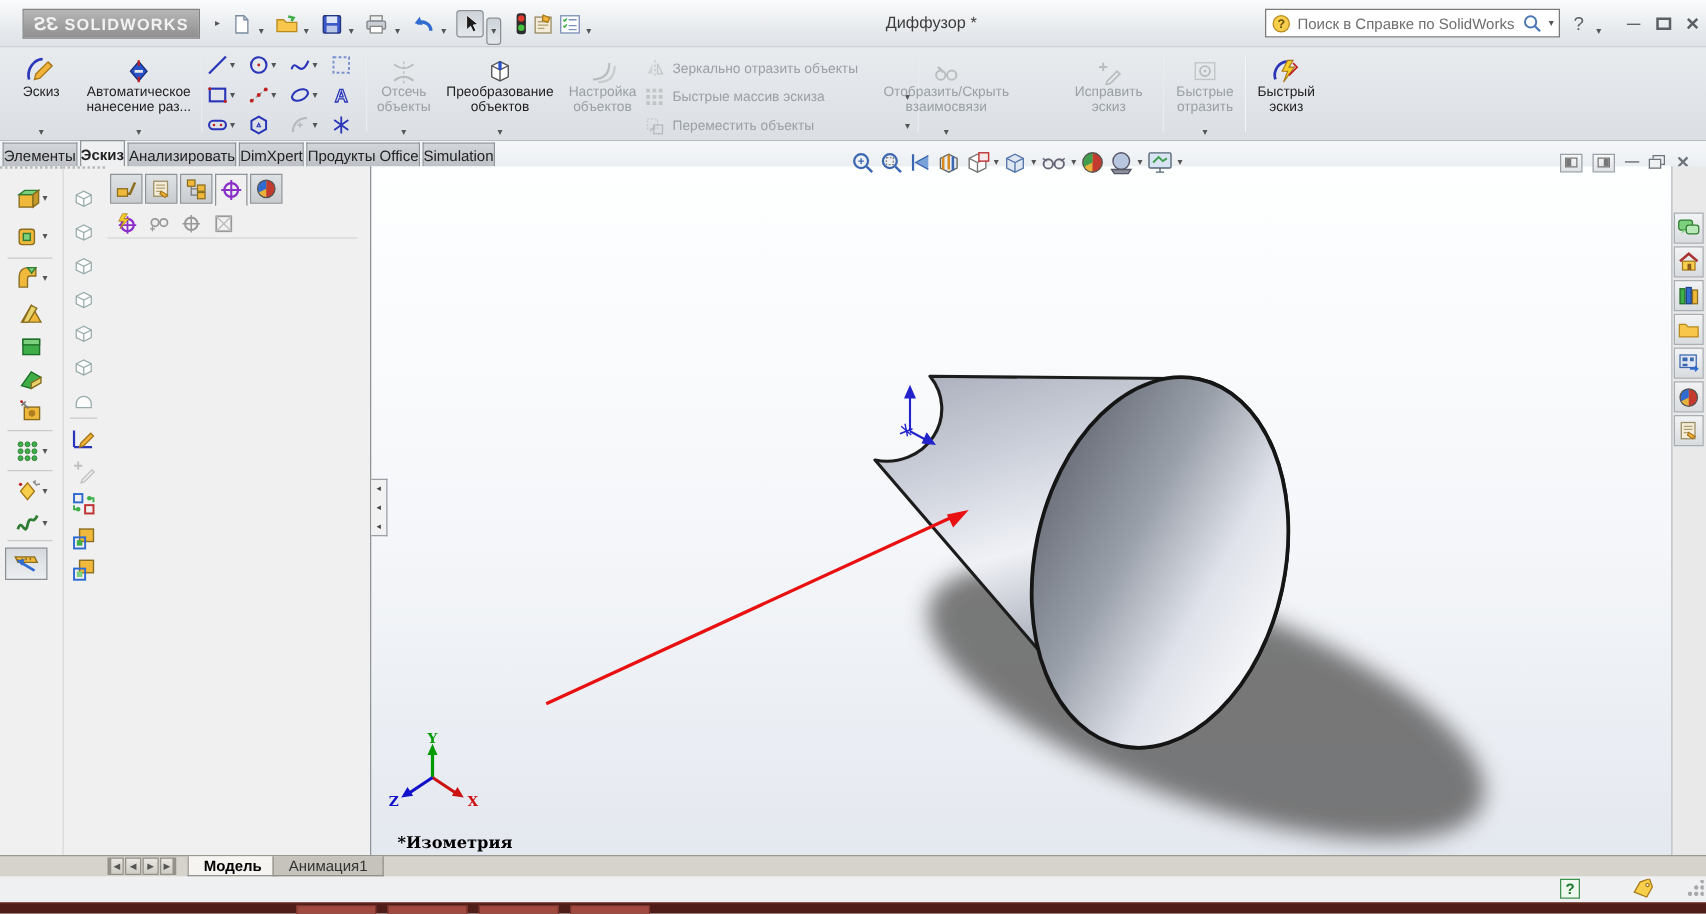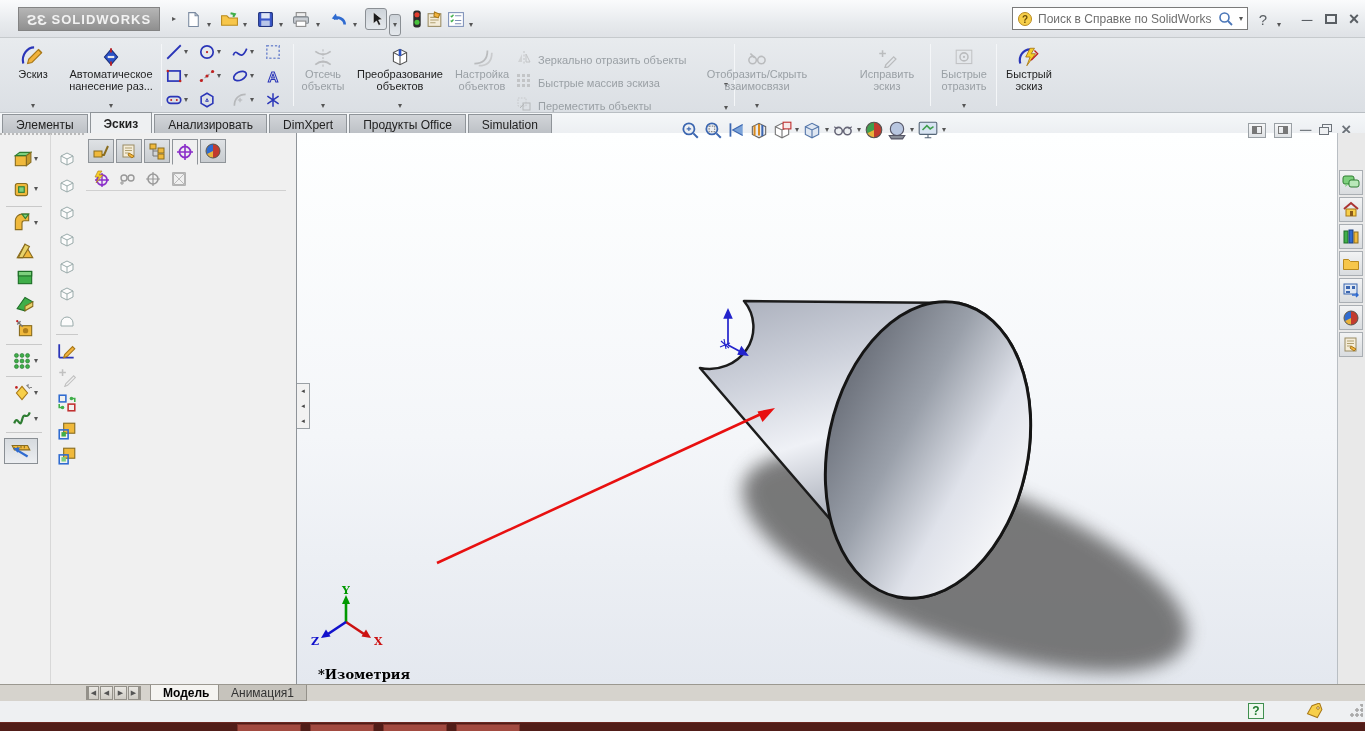--- a/index.html
+++ b/index.html
@@ -25,29 +25,29 @@
     display:flex; align-items:center; padding:0 4px; gap:5px; }
   #search-box .ph { color:#6e6e6e; font-size:12px; flex:1; }
   .win-glyph { color:#5a5f64; font-size:15px; font-weight:bold; }
 
   
   #ribbon { left:0; top:38px; width:1365px; height:75px; background:linear-gradient(#e8ebee,#dbdfe4); border-bottom:1px solid #b9bec3; }
   .rbtn { top:2px; height:70px; text-align:center; font-size:11px; line-height:12px; color:#1f1f1f; }
   .rbtn .ric { height:28px; display:flex; align-items:flex-end; justify-content:center; }
   .rbtn .rcaret { position:absolute; bottom:0; left:0; right:0; }
   .rrow { display:flex; align-items:center; gap:6px; font-size:11px; height:22px; }
-  .dis { color:#9aa0a5;align-items:flex-end; }
+  .dis { color:#9aa0a5; }
   .dis svg, .gray svg { filter:grayscale(1); opacity:.45; }
   .vsep { top:6px; height:62px; width:1px; background:#c3c8cd; border-right:1px solid #f4f6f8; }
   .cell { display:flex; align-items:center; }
   .cell .caret { margin-left:1px; }
 
   
   #tabstrip { left:0; top:113px; width:1365px; height:20px; background:linear-gradient(#f5f7f9,#eceff2); }
-  .ctab { display:inline-block; height:20px; padding:3px 13px 0; font-size:12px; color:#222;
+  .ctab { display:inline-block; height:20px; padding:3px 0 0; font-size:12px; color:#222;
     background:linear-gradient(#d2d5d9,#bcc0c5); border:1px solid #8f9499; border-bottom:none; margin-left:2px; }
   .ctab.active { background:#eef0f2; font-weight:bold; height:21px; position:relative; top:-1px; padding-top:4px; }
 
   
   #toolcol1 { left:0; top:133px; width:50px; height:551px; background:#f0f0f0; border-top:2px dotted #b9b9b9; }
   #toolcol2 { left:50px; top:133px; width:34px; height:551px; background:#f0f0f0; border-top:2px dotted #b9b9b9; border-left:1px solid #d8d8d8;}
   .ti { position:absolute; width:46px; height:26px; display:flex; align-items:center; justify-content:center; gap:2px; }
   .ti2 { position:absolute; left:54px; width:26px; height:26px; display:flex; align-items:center; justify-content:center; }
   .ti.pressed { border:1px solid #8a8f94; background:linear-gradient(#d6dade,#eceef1); width:34px; left:4px; }
   .hsep { position:absolute; left:6px; width:36px; height:1px; background:#c9c9c9; }
@@ -195,20 +195,21 @@
       <svg width="18" height="17" viewBox="0 0 17 16">
           <rect x="1.5" y="1.5" width="14" height="13" fill="#fff" stroke="#7d90b8"></rect>
           <path d="M3.5 4.5l1 1 1.6-2M3.5 9l1 1 1.6-2" stroke="#3fae49" fill="none" stroke-width="1.2"></path>
           <path d="M7.5 4.5h6M7.5 9h6M7.5 12h6" stroke="#7d90b8"></path>
         </svg>
     </div>
     <div class="tb-btn tb-caret abs" style="left:466px">
         <span class="caret">▾</span>
       </div>
 
+    <div id="doc-title" class="abs">Диффузор *</div>
 
     <div id="search-box" class="abs">
       <svg width="16" height="16" viewBox="0 0 16 16">
           <circle cx="8" cy="8" r="6.5" fill="#f7cf4a" stroke="#b98a1e"></circle>
           <text x="8" y="11.5" font-size="10" font-weight="bold" text-anchor="middle" fill="#6b4e08">?</text>
         </svg>
       <span class="ph">Поиск в Справке по SolidWorks</span>
       <svg width="16" height="16" viewBox="0 0 16 16">
           <circle cx="6.5" cy="6.5" r="4.5" fill="none" stroke="#4a76b8" stroke-width="1.6"></circle>
           <path d="M10 10l4 4" stroke="#4a76b8" stroke-width="1.8"></path>

